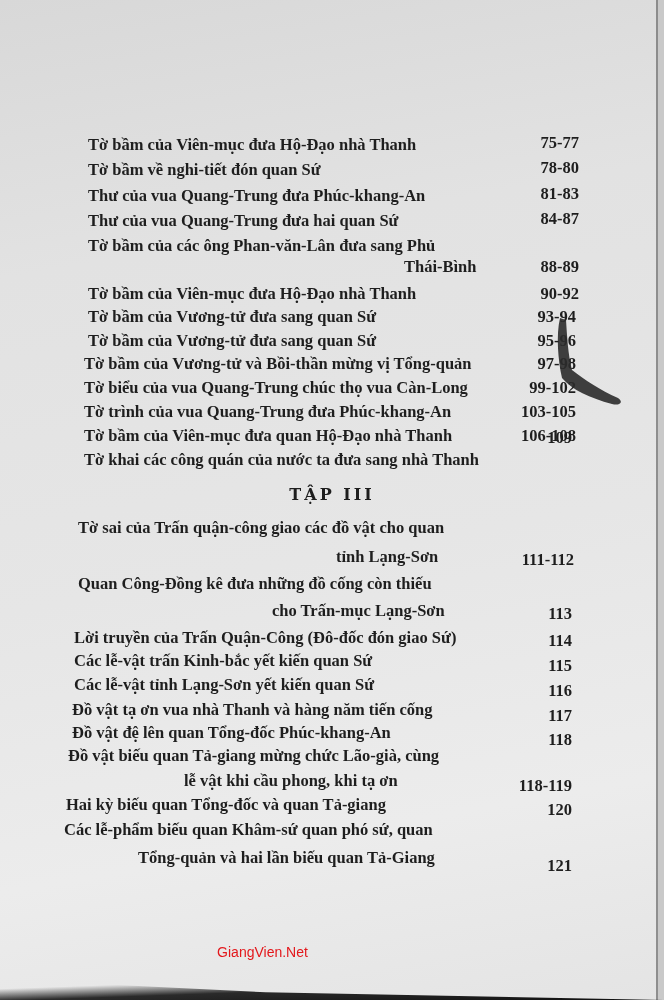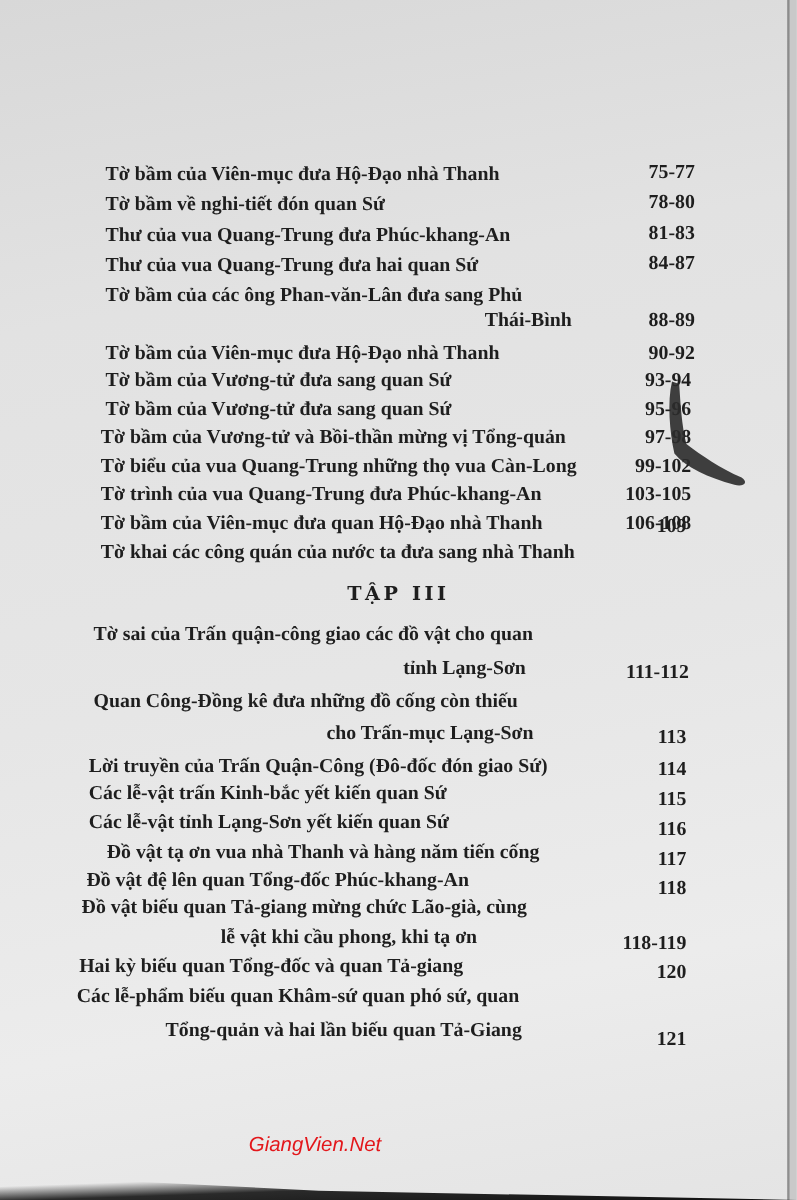--- a/index.html
+++ b/index.html
@@ -40,21 +40,21 @@
     .section-heading {
       position: absolute; top: 485px; left: 0; width: 664px; text-align: center;
       font-family: "DejaVu Serif", serif; font-weight: bold; font-size: 16px; letter-spacing: 3px;
     }
     .bookmark {
       position: absolute; left: 0; top: 0;
     }
     .watermark {
       position: absolute; top: 944px; left: 0; width: 525px; text-align: center;
       font-family: "Liberation Sans", "DejaVu Sans", sans-serif;
-      font-size: 17px; color: #e3171b; font-style: italic;
+      font-size: 14px; color: #e3171b;
     }
   </style>
 </head>
 <body>
 
 <div class="page">
   <div class="page-edge-shade"></div>
   <div class="page-edge"></div>
 
 
@@ -81,21 +81,21 @@
 
     <div class="entry" style="left:88px;top:307px;">Tờ bầm của Vương-tử đưa sang quan Sứ</div>
     <div class="pages" style="right:88px;top:307px;">93-94</div>
 
     <div class="entry" style="left:88px;top:331px;">Tờ bầm của Vương-tử đưa sang quan Sứ</div>
     <div class="pages" style="right:88px;top:331px;">95-96</div>
 
     <div class="entry" style="left:84px;top:354px;">Tờ bầm của Vương-tử và Bồi-thần mừng vị Tổng-quản</div>
     <div class="pages" style="right:88px;top:354px;">97-98</div>
 
-    <div class="entry" style="left:84px;top:378px;">Tờ biểu của vua Quang-Trung những thọ vua Càn-Long</div>
+    <div class="entry" style="left:84px;top:378px;">Tờ biểu của vua Quang-Trung chúc thọ vua Càn-Long</div>
     <div class="pages" style="right:88px;top:378px;">99-102</div>
 
     <div class="entry" style="left:84px;top:402px;">Tờ trình của vua Quang-Trung đưa Phúc-khang-An</div>
     <div class="pages" style="right:88px;top:402px;">103-105</div>
 
     <div class="entry" style="left:84px;top:426px;">Tờ bầm của Viên-mục đưa quan Hộ-Đạo nhà Thanh</div>
     <div class="pages" style="right:88px;top:426px;">106-108</div>
 
     <div class="entry" style="left:84px;top:450px;">Tờ khai các công quán của nước ta đưa sang nhà Thanh</div>
     <div class="pages" style="right:92px;top:428px;">109</div>
@@ -112,21 +112,21 @@
 
     <div class="entry" style="left:74px;top:628px;">Lời truyền của Trấn Quận-Công (Đô-đốc đón giao Sứ)</div>
     <div class="pages" style="right:92px;top:631px;">114</div>
 
     <div class="entry" style="left:74px;top:651px;">Các lễ-vật trấn Kinh-bắc yết kiến quan Sứ</div>
     <div class="pages" style="right:92px;top:656px;">115</div>
 
     <div class="entry" style="left:74px;top:675px;">Các lễ-vật tỉnh Lạng-Sơn yết kiến quan Sứ</div>
     <div class="pages" style="right:92px;top:681px;">116</div>
 
-    <div class="entry" style="left:72px;top:700px;margin-left:17px;">Đồ vật tạ ơn vua nhà Thanh và hàng năm tiến cống</div>
+    <div class="entry" style="left:72px;top:700px;">Đồ vật tạ ơn vua nhà Thanh và hàng năm tiến cống</div>
     <div class="pages" style="right:92px;top:706px;">117</div>
 
     <div class="entry" style="left:72px;top:723px;">Đồ vật đệ lên quan Tổng-đốc Phúc-khang-An</div>
     <div class="pages" style="right:92px;top:730px;">118</div>
 
     <div class="entry" style="left:68px;top:746px;">Đồ vật biếu quan Tả-giang mừng chức Lão-già, cùng</div>
     <div class="entry" style="left:184px;top:771px;">lễ vật khi cầu phong, khi tạ ơn</div>
     <div class="pages" style="right:92px;top:776px;">118-119</div>
 
     <div class="entry" style="left:66px;top:795px;">Hai kỳ biếu quan Tổng-đốc và quan Tả-giang</div>

